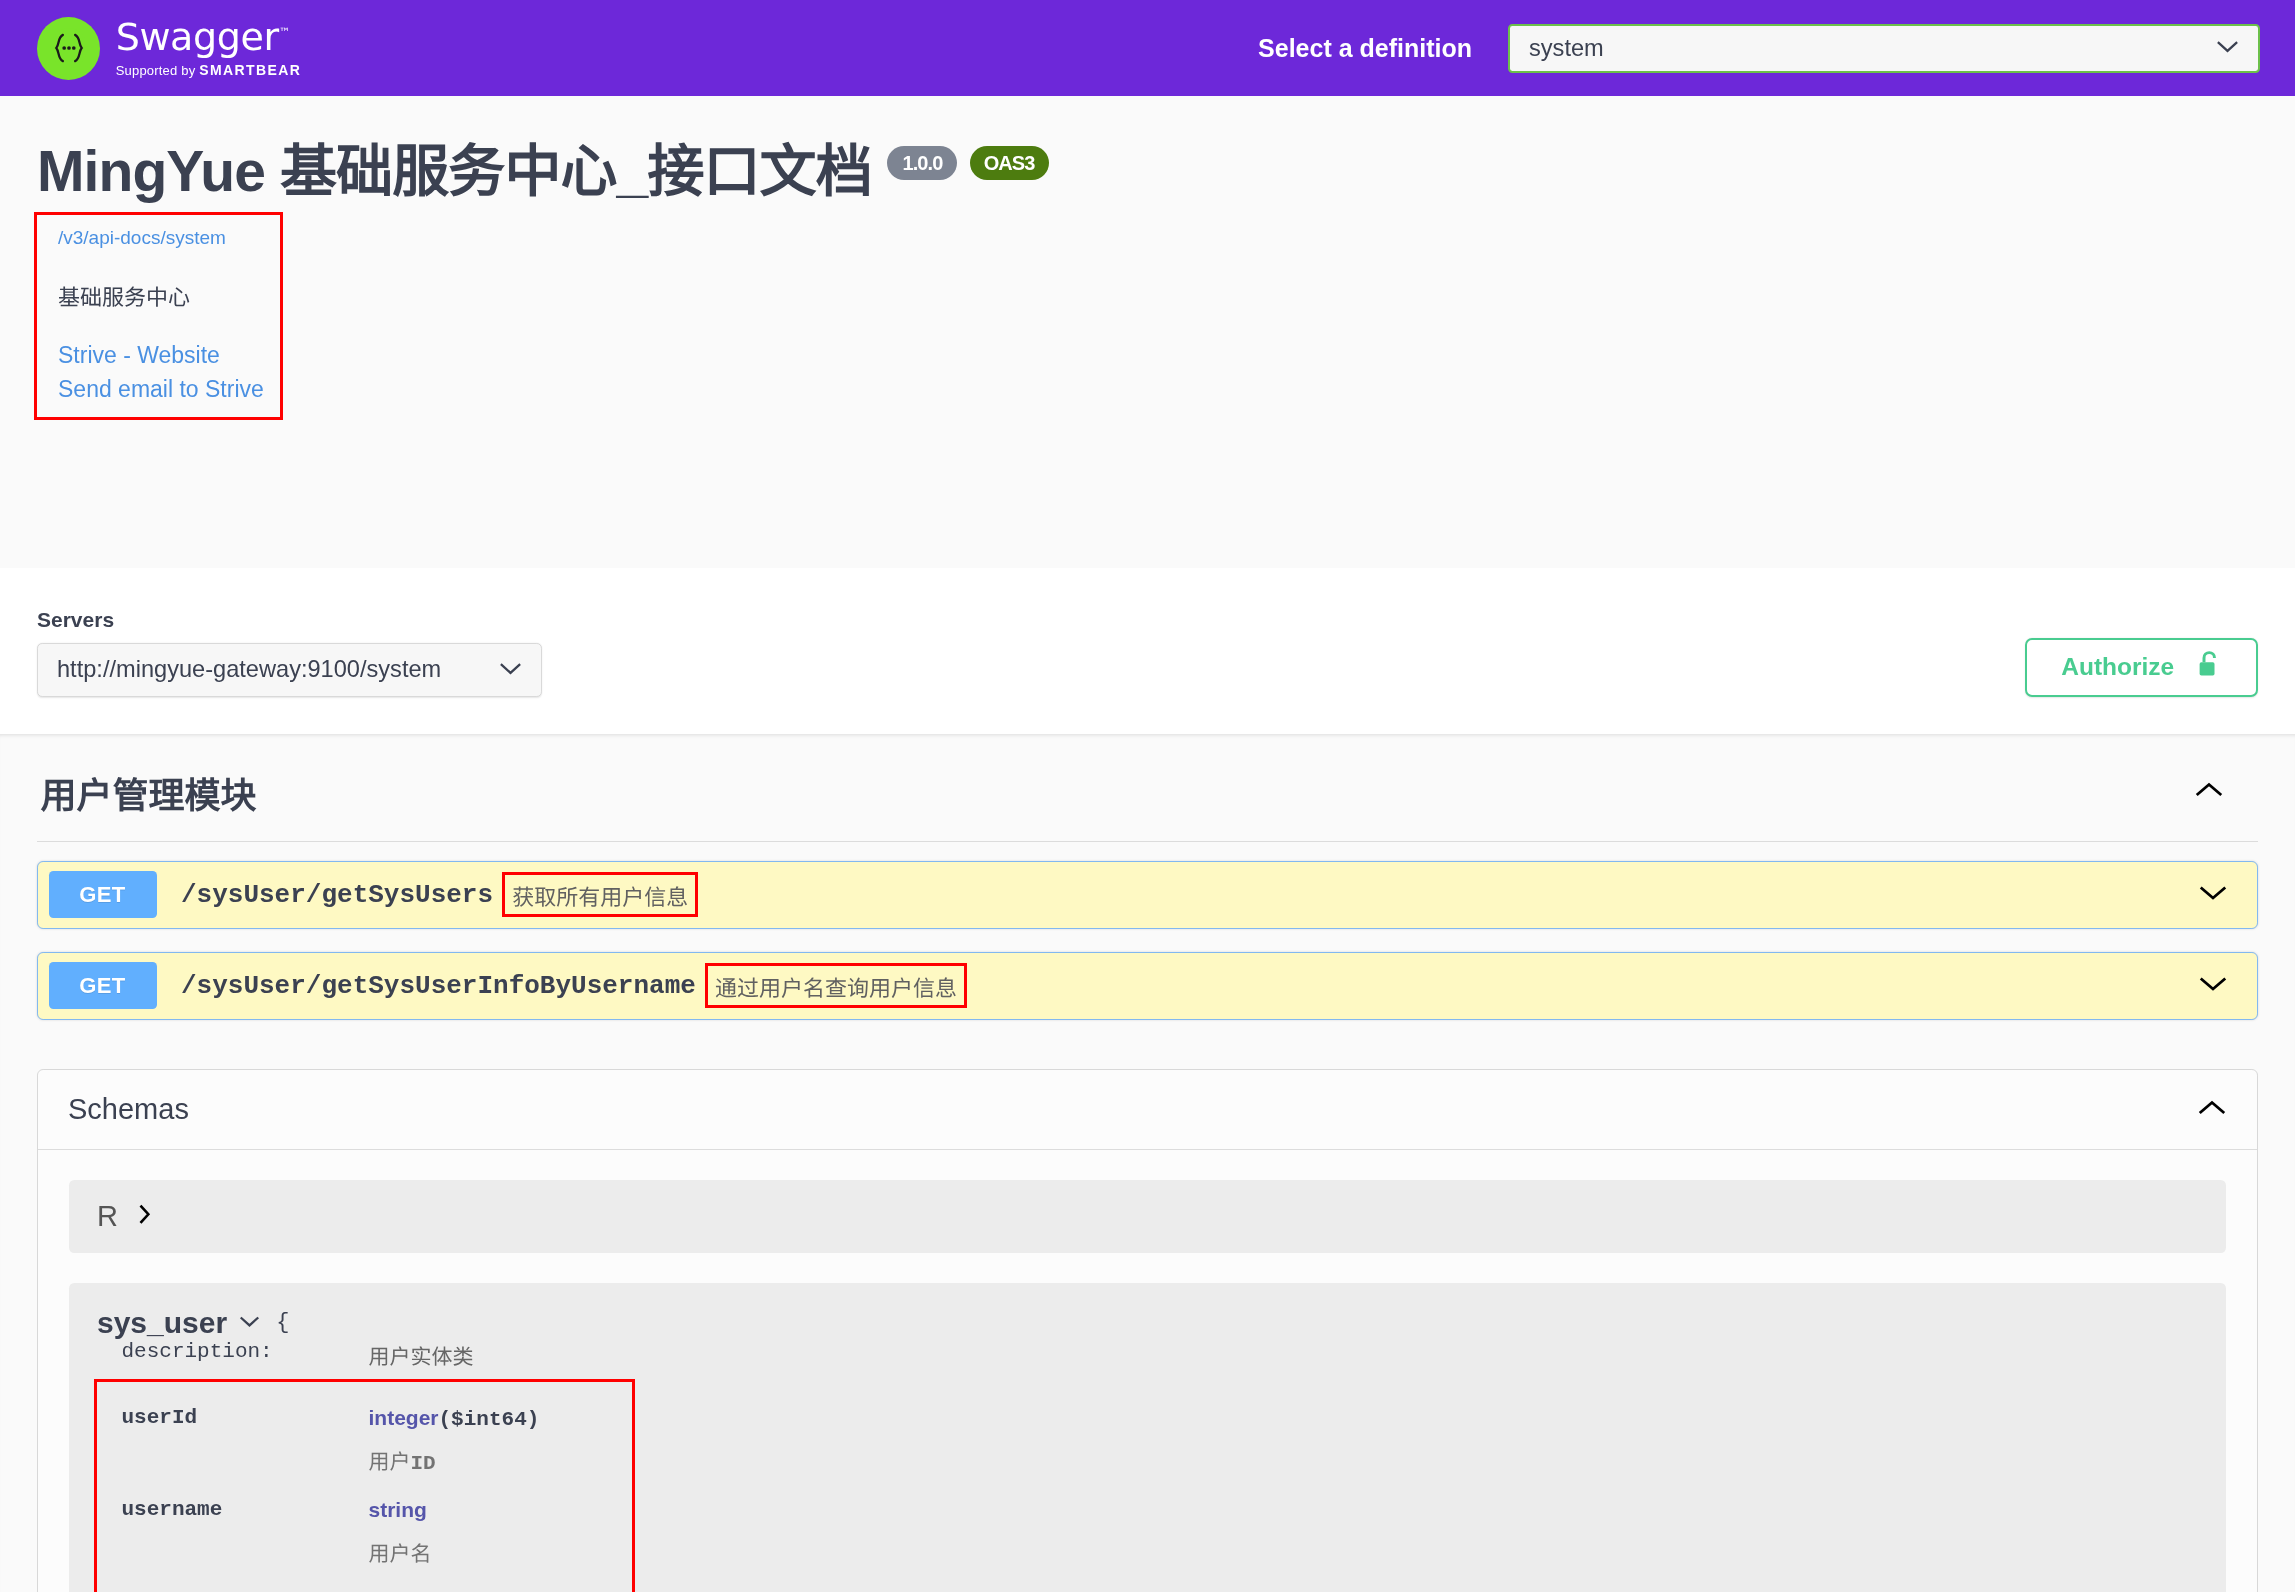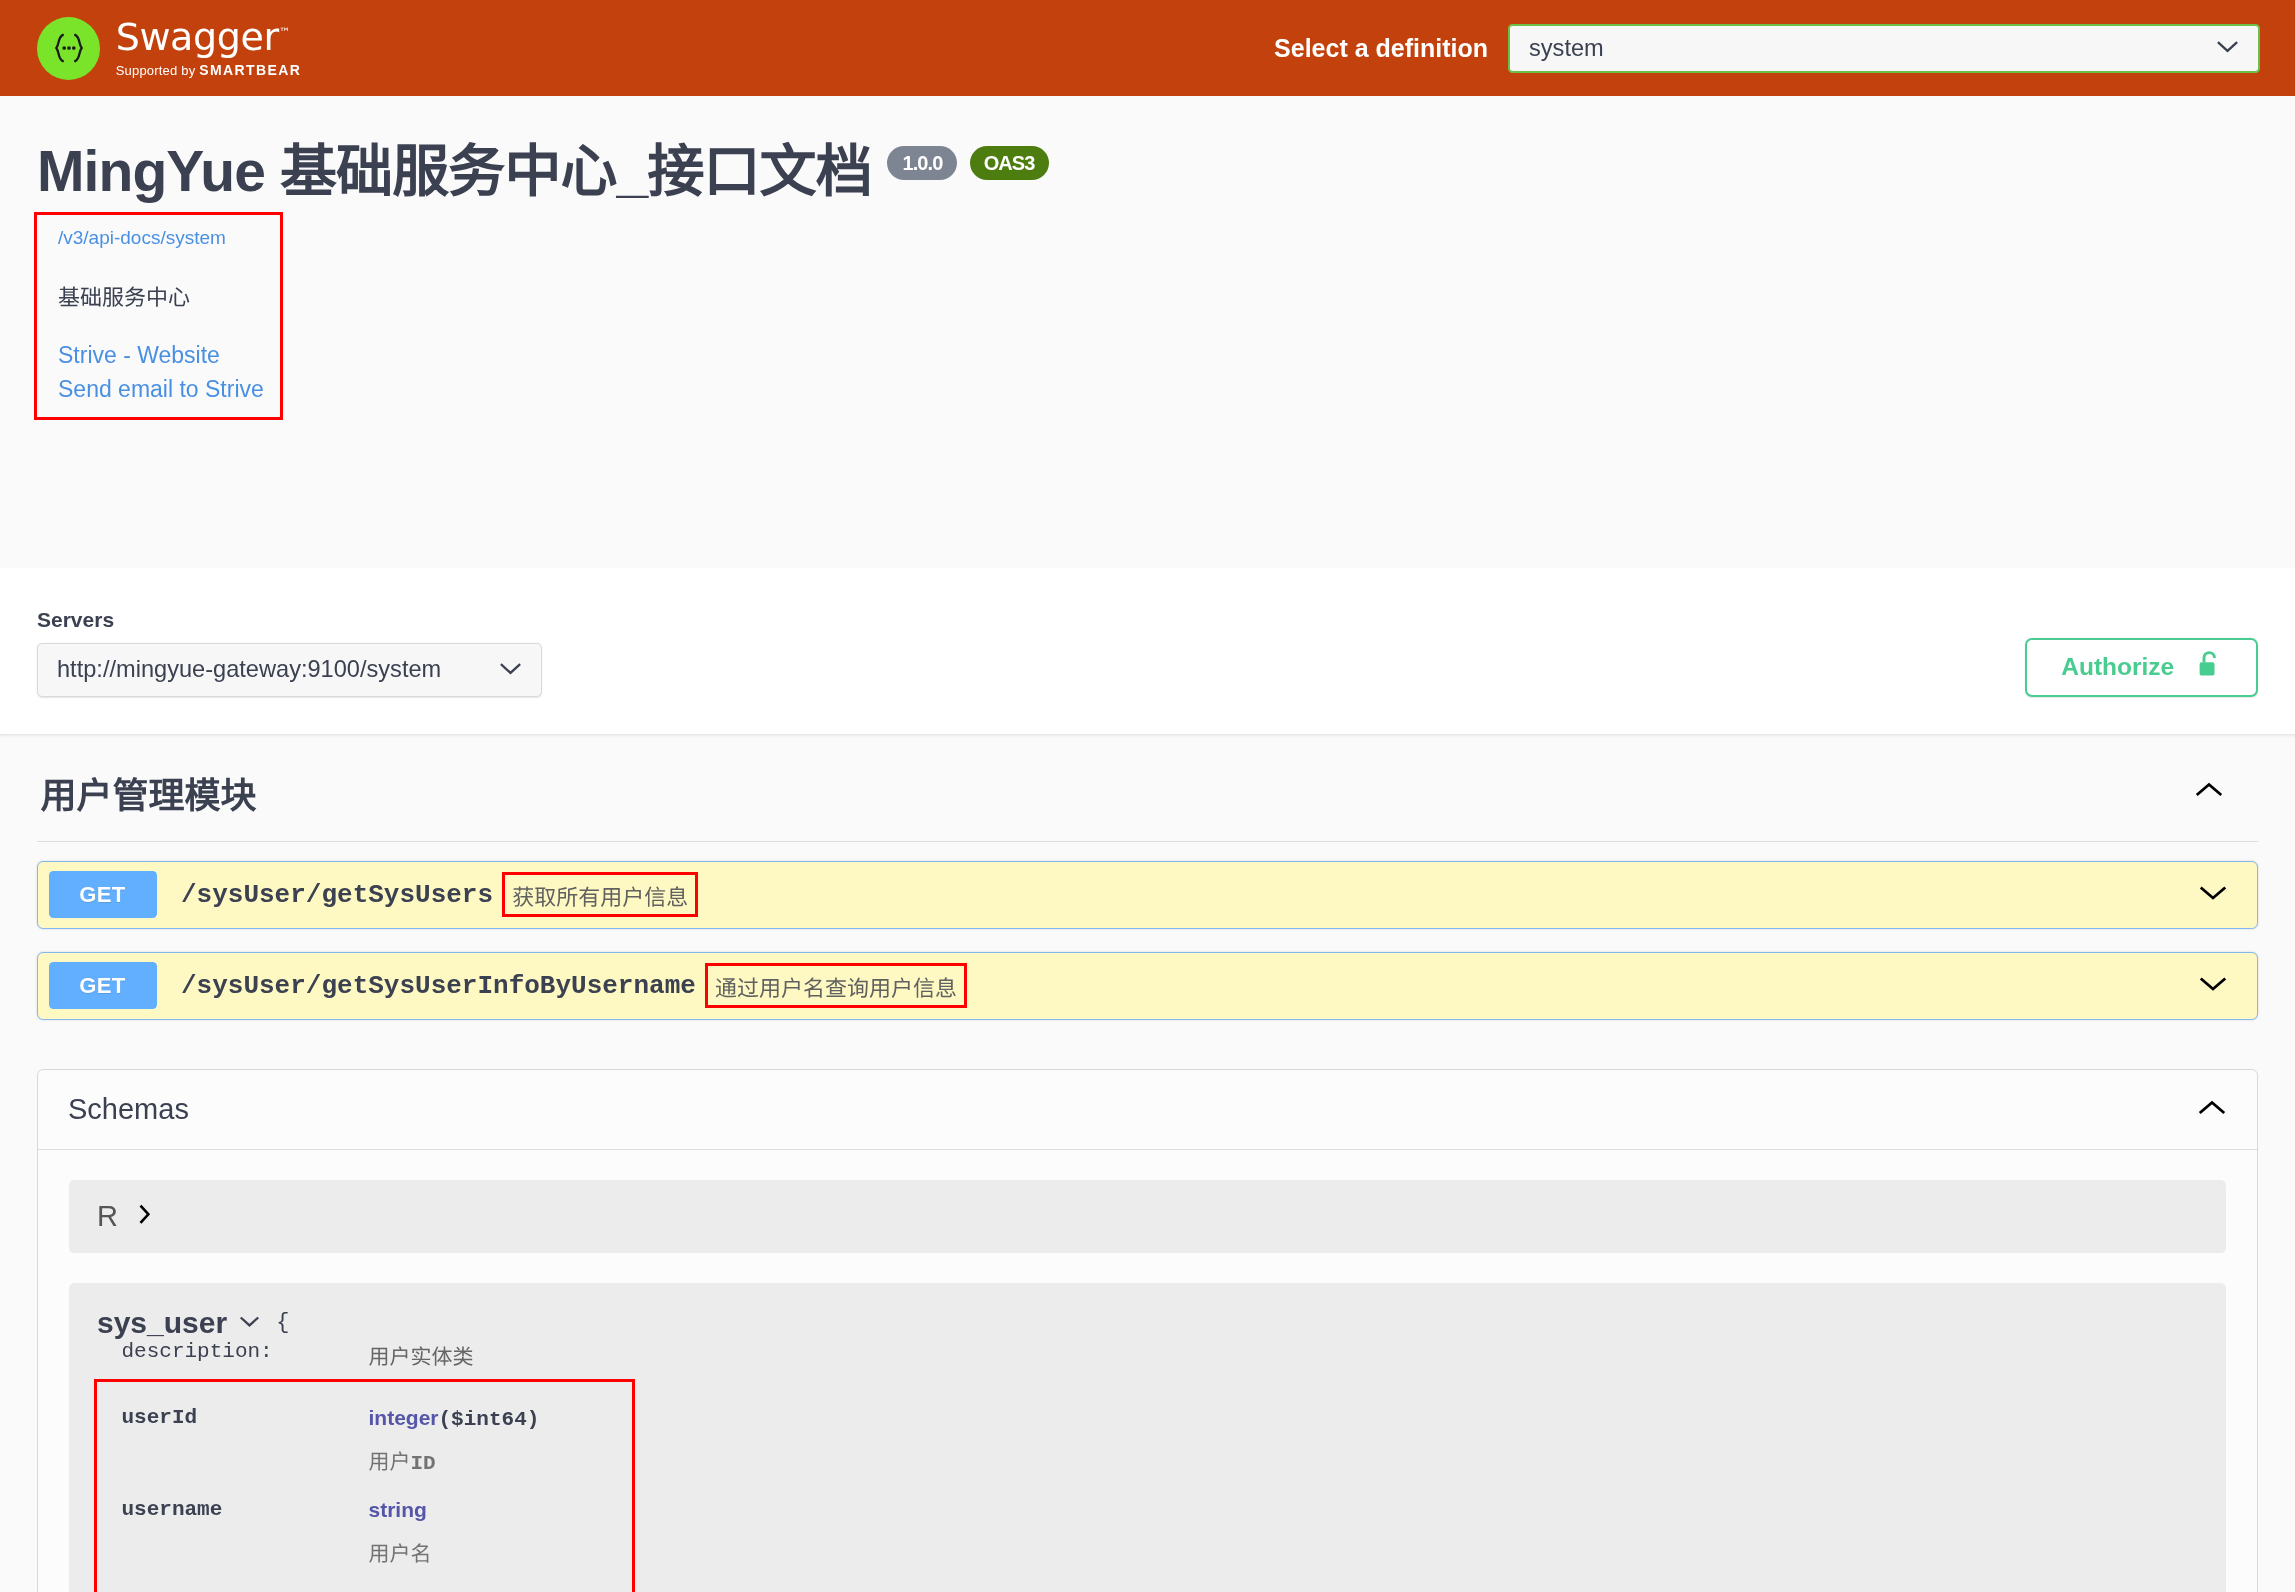--- a/index.html
+++ b/index.html
@@ -8,21 +8,21 @@
     margin: 0; padding: 0;
     width: 2295px; height: 1593px;
     overflow: hidden;
     background: #fafafa;
     font-family: "Liberation Sans", "DejaVu Sans", sans-serif;
   }
 
   
   .topbar {
     height: 96px;
-    background: #c2410c;
+    background: #6d28d9;
     display: flex;
     align-items: center;
     padding: 0 35px 0 37px;
   }
   .logo-wrap { display: flex; align-items: center; gap: 15.7px; }
   .logo-mark {
     width: 63px; height: 63px; border-radius: 50%;
     background: #79e42a;
     display: flex; align-items: center; justify-content: center;
   }
@@ -35,21 +35,21 @@
   }
   .logo-title sup { font-size: 11.4px; vertical-align: super; }
   .logo-sub {
     color: #ffffff; font-size: 13px; margin-top: 6.1px;
     letter-spacing: 0.2px; white-space: nowrap;
   }
   .logo-sub b { font-weight: 700; letter-spacing: 1.4px; font-size: 14px; }
 
   .topbar-right {
     margin-left: auto;
-    display: flex; align-items: center; gap: 20px;
+    display: flex; align-items: center; gap: 36px;
   }
   .def-label {
     color: #ffffff; font-size: 25px; font-weight: 700;
     white-space: nowrap;
   }
   .def-select {
     width: 752px; height: 49px;
     background: #f7f7f7;
     border: 2.6px solid #6cc04a;
     border-radius: 4.4px;

